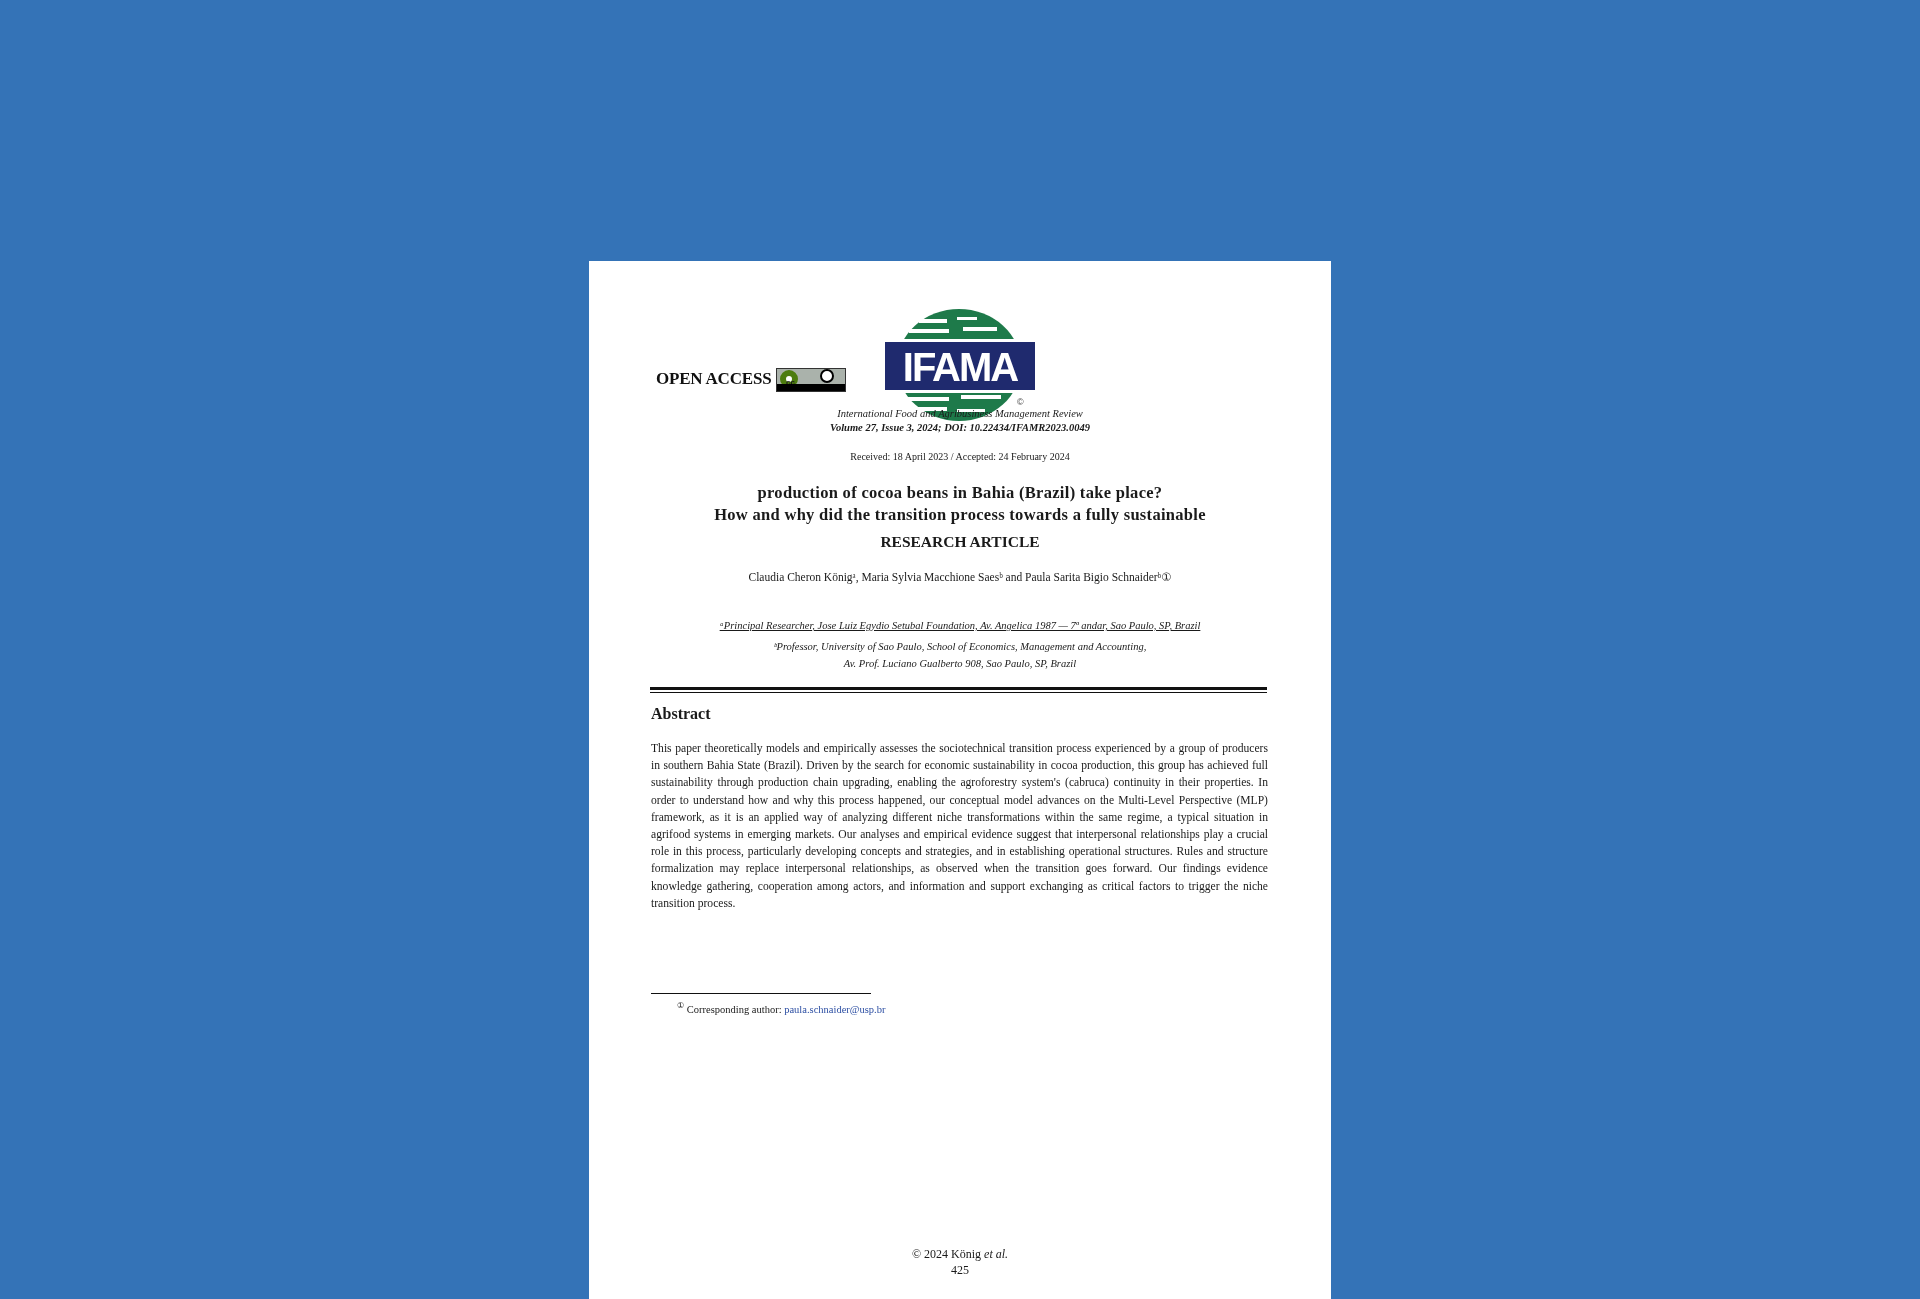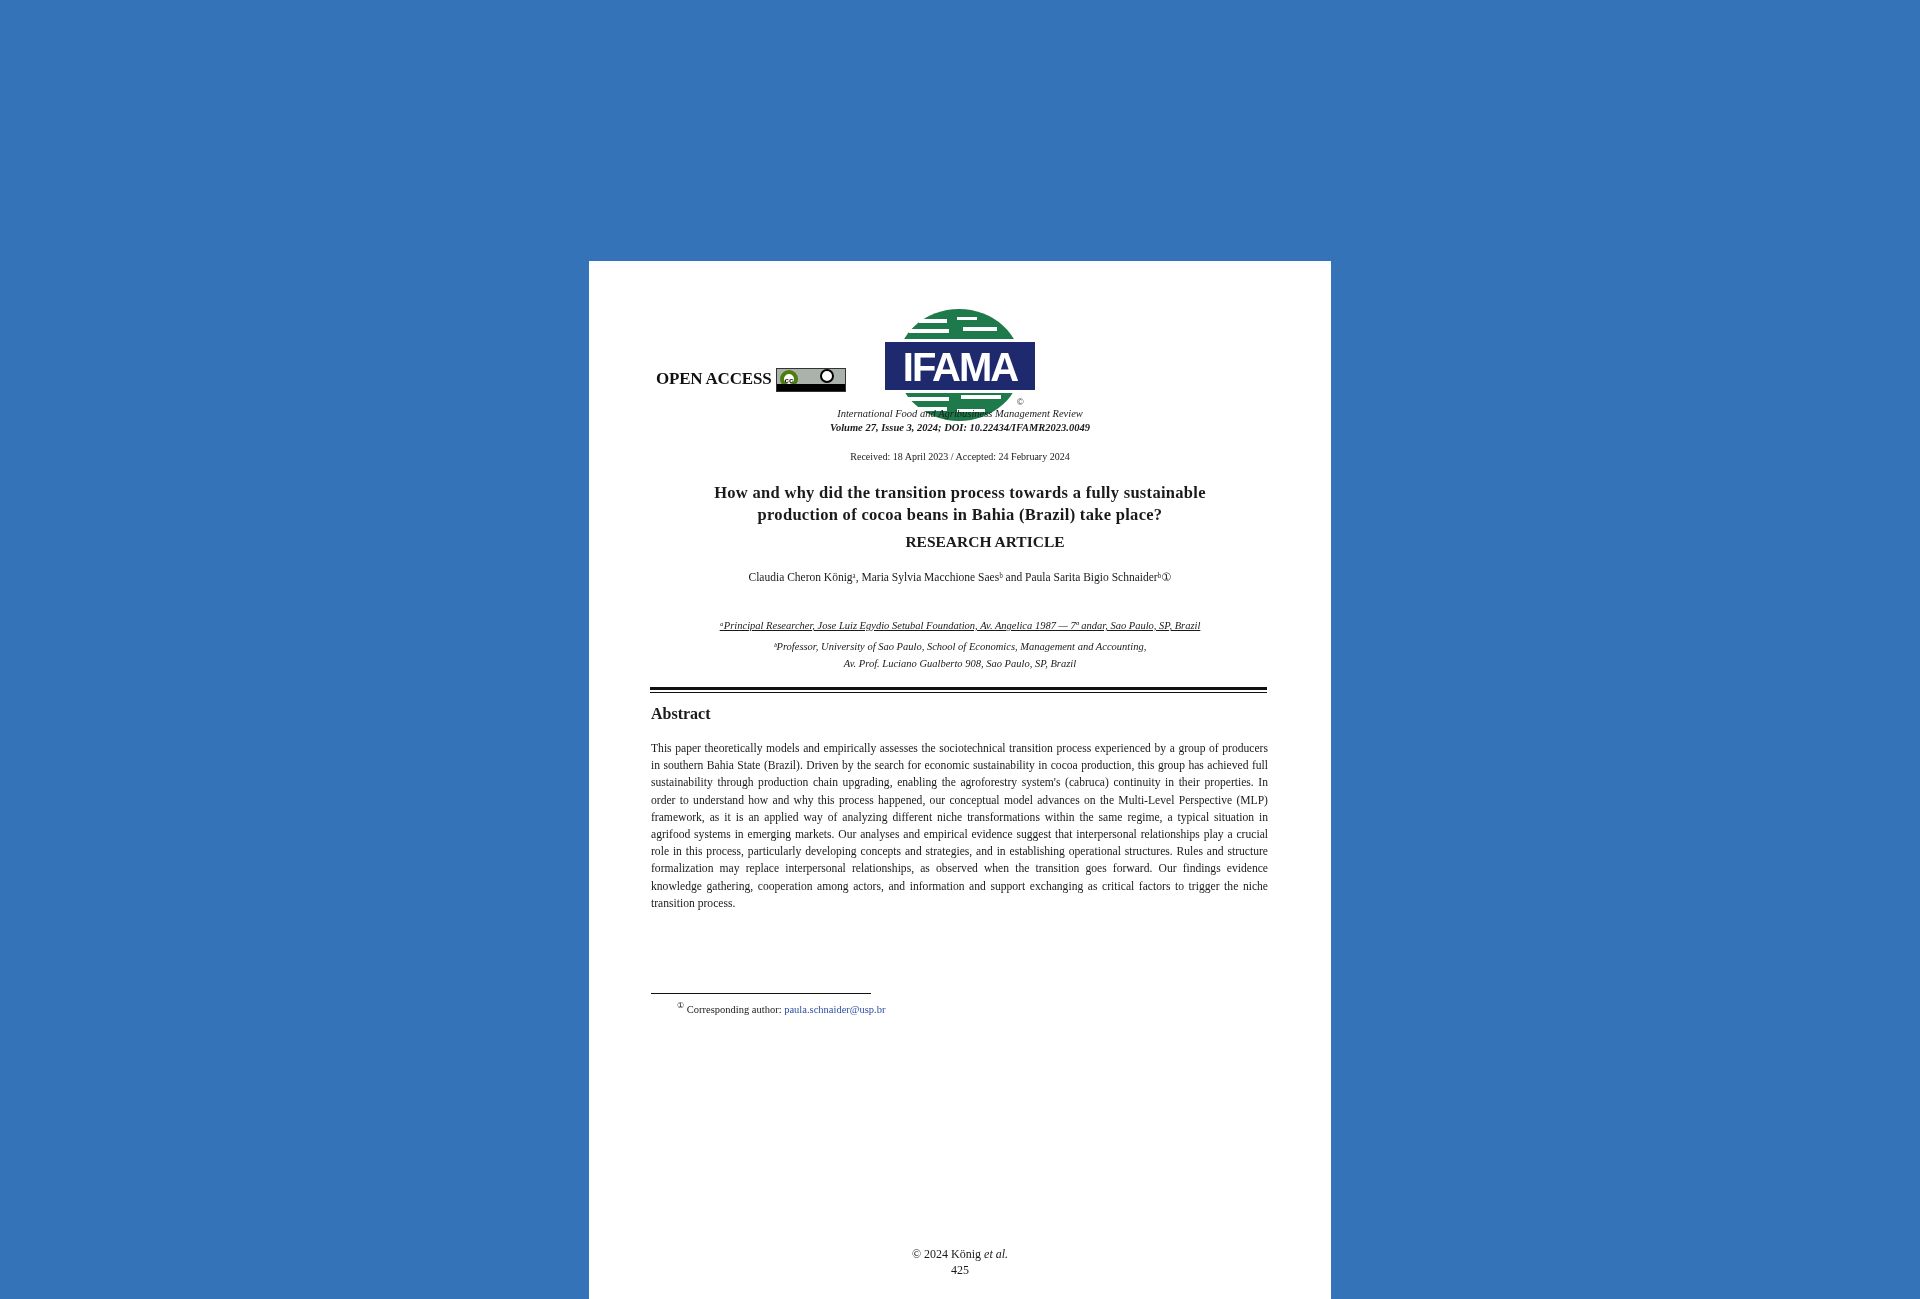--- a/index.html
+++ b/index.html
@@ -24,21 +24,21 @@
     color: #111;
   }
   .cc-badge {
     position: absolute; left: 187px; top: 83px;
     width: 70px; height: 24px; background: #aab2ab;
     border: 1px solid #333; box-sizing: border-box; overflow: hidden;
   }
   .cc-badge .bar { position: absolute; left: 0; bottom: 0; width: 100%; height: 7px; background: #000; }
   .cc-badge .cc {
     position: absolute; left: 3px; top: 1px; width: 18px; height: 18px;
-    border-radius: 50%; background: #fff; border: 4px solid #4d7c0f; box-sizing: border-box;
+    border-radius: 50%; background: #fff; border: 6px solid #4d7c0f; box-sizing: border-box;
     font: bold 8px "Liberation Sans", sans-serif; line-height: 14px; text-align: center;
   }
   .cc-badge .by {
     position: absolute; left: 43px; top: 0px; width: 14px; height: 14px;
     border-radius: 50%; background: #fff; border: 2px solid #000; box-sizing: border-box;
   }
   .logo {
     position: absolute; left: 290px; top: 22px; width: 162px; height: 118px;
   }
   .journal {
@@ -49,21 +49,21 @@
   .received {
     position: absolute; left: 0; top: 190px; width: 742px; text-align: center;
     font-size: 10px;
   }
   .title {
     position: absolute; left: 80px; top: 221px; width: 582px; text-align: center;
     font-weight: bold; font-size: 16.5px; line-height: 22px; letter-spacing: 0.3px;
   }
   .article-type {
     position: absolute; left: 0; top: 272px; width: 742px; text-align: center;
-    font-weight: bold; font-size: 15.5px; padding-left: 25px;
+    font-weight: bold; font-size: 15.5px;
   }
   .authors {
     position: absolute; left: 0; top: 309px; width: 742px; text-align: center;
     font-size: 11.5px;
   }
   .affil {
     position: absolute; left: 40px; width: 662px; text-align: center;
     font-style: italic; font-size: 10.5px; line-height: 17px;
   }
   .affil-a { top: 356px; text-decoration: underline; }
@@ -126,22 +126,22 @@
   </div>
 
   <div class="journal">
     <div>International Food and Agribusiness Management Review</div>
     <div class="vol">Volume 27, Issue 3, 2024; DOI: 10.22434/IFAMR2023.0049</div>
   </div>
 
   <div class="received">Received: 18 April 2023 / Accepted: 24 February 2024</div>
 
   <div class="title">
+    <div>production of cocoa beans in Bahia (Brazil) take place?</div>
     <div>How and why did the transition process towards a fully sustainable</div>
-    <div>production of cocoa beans in Bahia (Brazil) take place?</div>
   </div>
 
   <div class="article-type">RESEARCH ARTICLE</div>
 
   <div class="authors">Claudia Cheron Königᵃ, Maria Sylvia Macchione Saesᵇ and Paula Sarita Bigio Schnaiderᵇ①</div>
 
   <div class="affil affil-a">ᵃPrincipal Researcher, Jose Luiz Egydio Setubal Foundation, Av. Angelica 1987 — 7ª andar, Sao Paulo, SP, Brazil</div>
   <div class="affil affil-b">
     <div>ᵇProfessor, University of Sao Paulo, School of Economics, Management and Accounting,</div>
     <div>Av. Prof. Luciano Gualberto 908, Sao Paulo, SP, Brazil</div>

